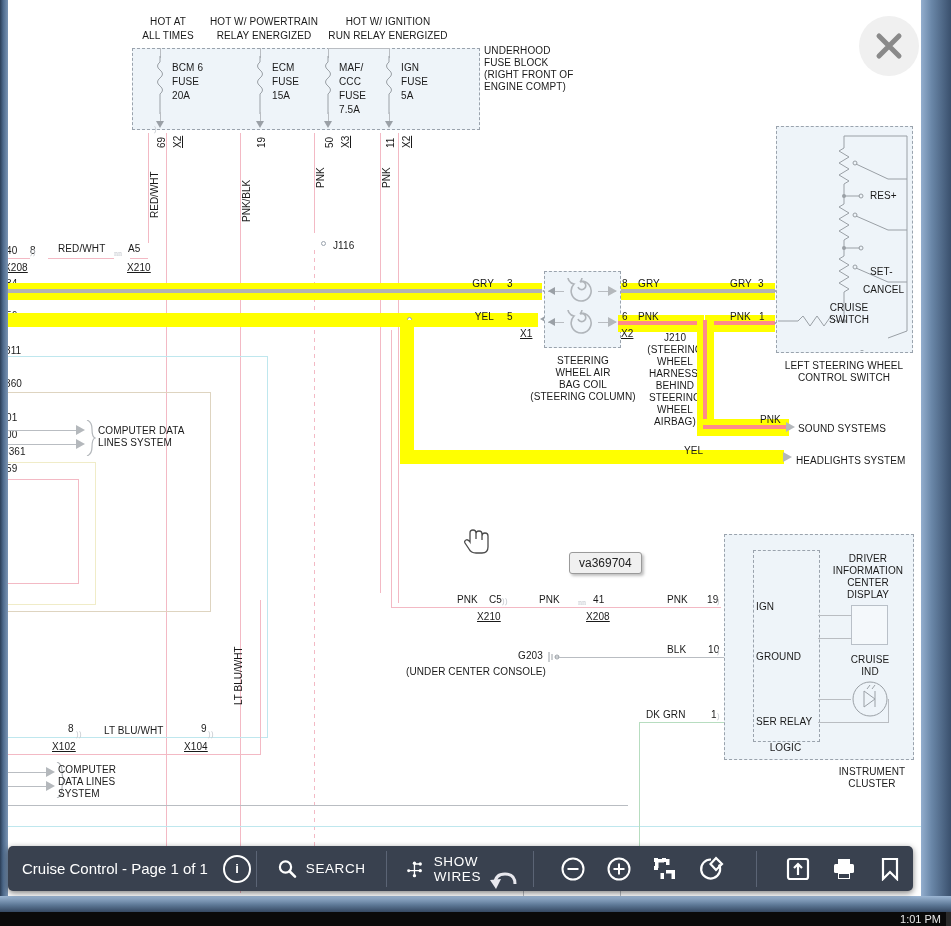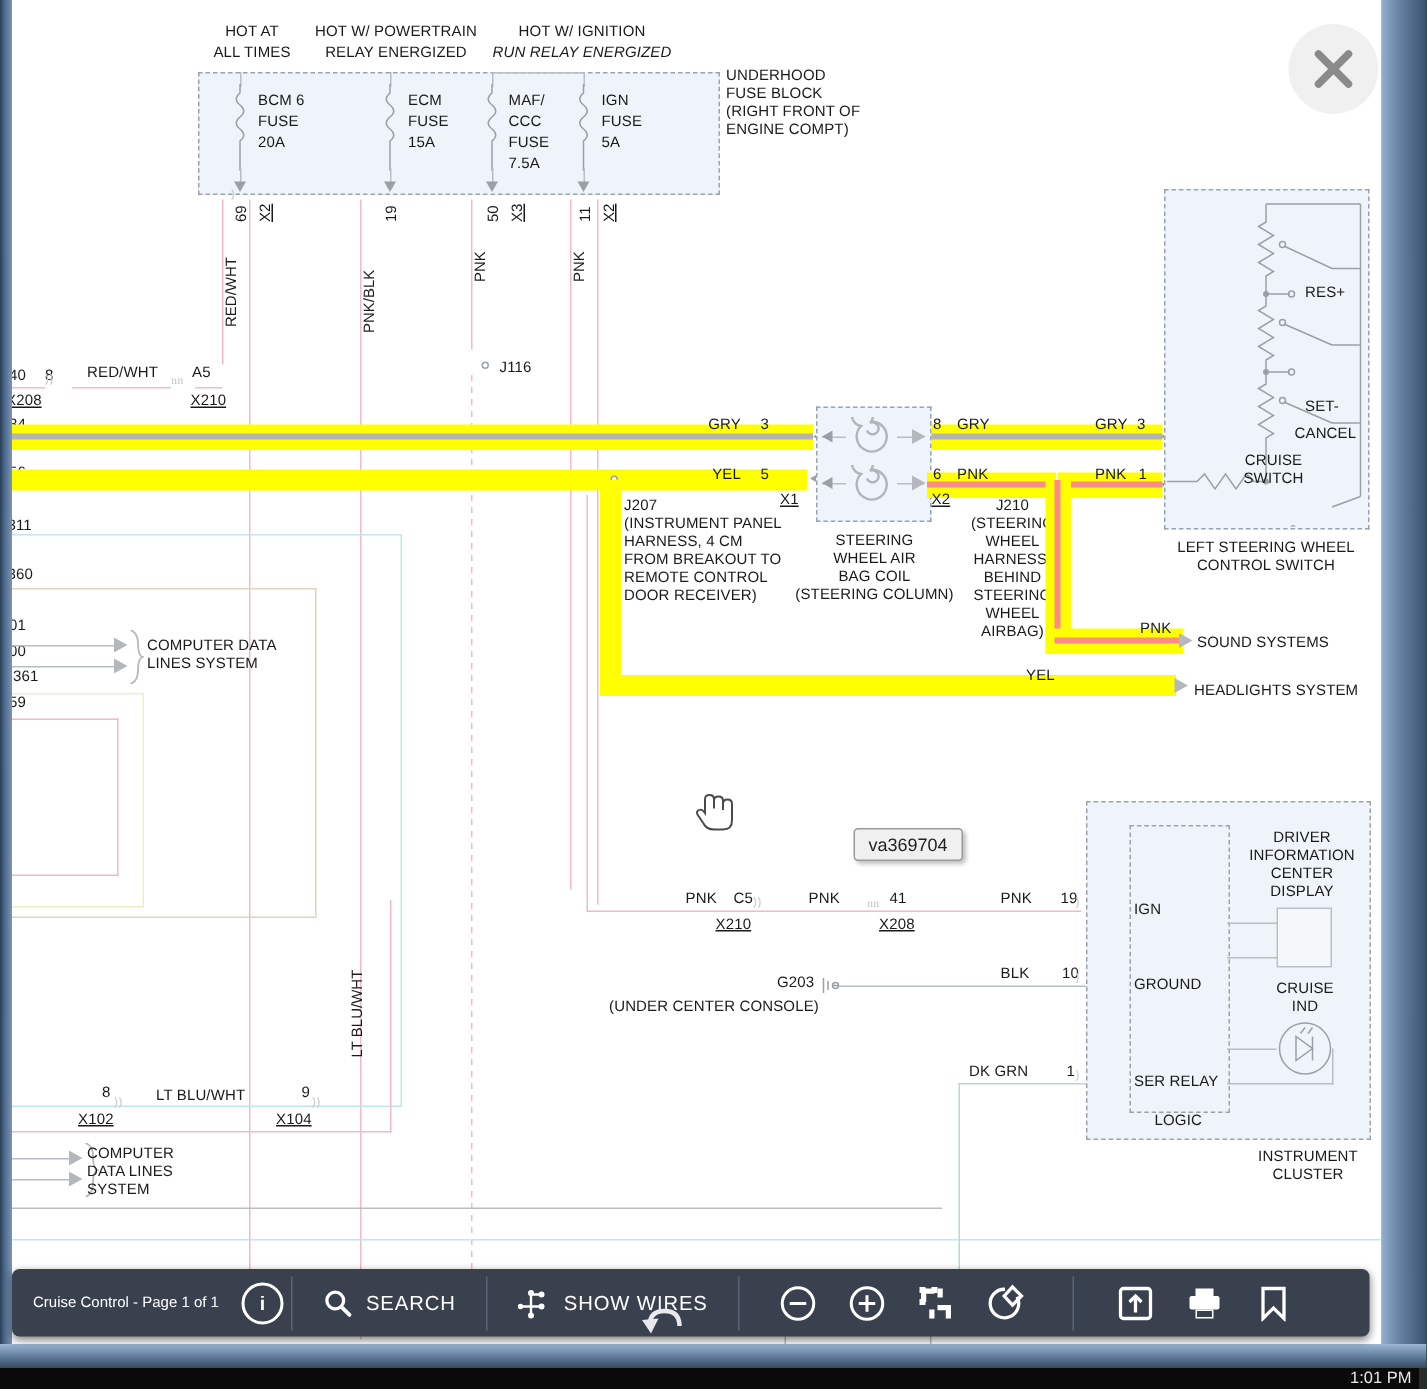--- a/index.html
+++ b/index.html
@@ -77,21 +77,21 @@
 
   
   #cursor{position:absolute;left:456px;top:525px;width:26px;height:30px;}
 
   
   #toolbar{position:absolute;left:8px;top:846px;width:905px;height:45px;background:#39414f;
     border-radius:5px;display:flex;align-items:center;color:#fff;
     box-shadow:0 2px 6px rgba(0,0,0,.5);}
   .tb-sec{display:flex;align-items:center;height:100%;}
   .tb-div{width:1px;height:36px;background:#5b6475;}
-  .tb-title{font-size:10px;padding-left:14px;padding-right:10px;white-space:nowrap;}
+  .tb-title{font-size:15px;padding-left:14px;padding-right:10px;white-space:nowrap;}
   .tb-btn{display:flex;align-items:center;gap:9px;padding:0 20px;height:100%;cursor:pointer;
     font-size:13.5px;letter-spacing:.6px;}
   .tb-ico{display:flex;align-items:center;justify-content:center;cursor:pointer;
     width:46px;height:100%;}
   .ibtn{width:24px;height:24px;border-radius:50%;border:2px solid #fff;display:flex;
     align-items:center;justify-content:center;font-size:13px;cursor:pointer;font-weight:bold;}
 
   
   #taskbar{position:absolute;left:0;top:912px;width:951px;height:14px;background:#0a0a0a;}
   #tbtime{position:absolute;right:10px;top:912px;font-size:11px;color:#e8e8e8;
@@ -108,21 +108,21 @@
   <div id="winbottom"></div>
 
   <div id="viewer">
     <div id="page">
 
       <div class="txt c" style="left:110px;top:16px;width:100px;">HOT AT</div>
       <div class="txt c" style="left:110px;top:30px;width:100px;">ALL TIMES</div>
       <div class="txt c" style="left:178px;top:16px;width:156px;">HOT W/ POWERTRAIN</div>
       <div class="txt c" style="left:178px;top:30px;width:156px;">RELAY ENERGIZED</div>
       <div class="txt c" style="left:302px;top:16px;width:156px;">HOT W/ IGNITION</div>
-      <div class="txt c" style="left:302px;top:30px;width:156px;font-style:italic;">RUN RELAY ENERGIZED</div>
+      <div class="txt c" style="left:302px;top:30px;width:156px;">RUN RELAY ENERGIZED</div>
 
       <div class="dashbox" style="left:124px;top:48px;width:346px;height:80px;"></div>
       <div class="txt" style="left:476px;top:45px;width:130px;">UNDERHOOD
 FUSE BLOCK
 (RIGHT FRONT OF
 ENGINE COMPT)</div>
 
       <div class="w wv wgry" style="left:152px;top:48px;height:10px;"></div>
       <svg class="fuse" style="left:147px;top:56px;" viewBox="0 0 10 58">
         <path d="M5 0 L5 6 Q0 10 5 14 Q10 18 5 22 Q0 26 5 30 Q10 34 5 38 L5 58" fill="none" stroke="#9aa0a6" stroke-width="1"></path>
@@ -279,26 +279,20 @@
       <div class="txt" style="left:750px;top:278px;">3</div>
       <div class="arrL" style="left:766px;top:287px;"></div>
 
       <div class="hl" style="left:0px;top:313px;width:530px;height:14px;"></div>
       <div class="txt r" style="left:452px;top:311px;width:34px;">YEL</div>
       <div class="txt" style="left:499px;top:311px;">5</div>
       <div class="txt u" style="left:512px;top:328px;">X1</div>
       <div class="arrL" style="left:532px;top:315px;"></div>
 
       <div class="splice" style="left:399px;top:317px;"></div>
-      <div class="txt" style="left:408px;top:332px;width:130px;">J207
-(INSTRUMENT PANEL
-HARNESS, 4 CM
-FROM BREAKOUT TO
-REMOTE CONTROL
-DOOR RECEIVER)</div>
 
       <div class="hl" style="left:392px;top:320px;width:14px;height:142px;"></div>
       <div class="hl" style="left:392px;top:450px;width:384px;height:14px;"></div>
       <div class="txt" style="left:676px;top:445px;">YEL</div>
       <div class="arrR" style="left:775px;top:452px;"></div>
       <div class="txt" style="left:788px;top:455px;">HEADLIGHTS SYSTEM</div>
 
       <div class="dashbox" style="left:536px;top:271px;width:75px;height:75px;"></div>
       <svg style="position:absolute;left:552px;top:278px;width:42px;height:26px;">
         <path d="M21 13 m0 -10 a10 10 0 1 1 -7 3 a7 7 0 1 1 6 -2 a4 4 0 1 1 -2 5" fill="none" stroke="#b0b5ba" stroke-width="1.6"></path>

